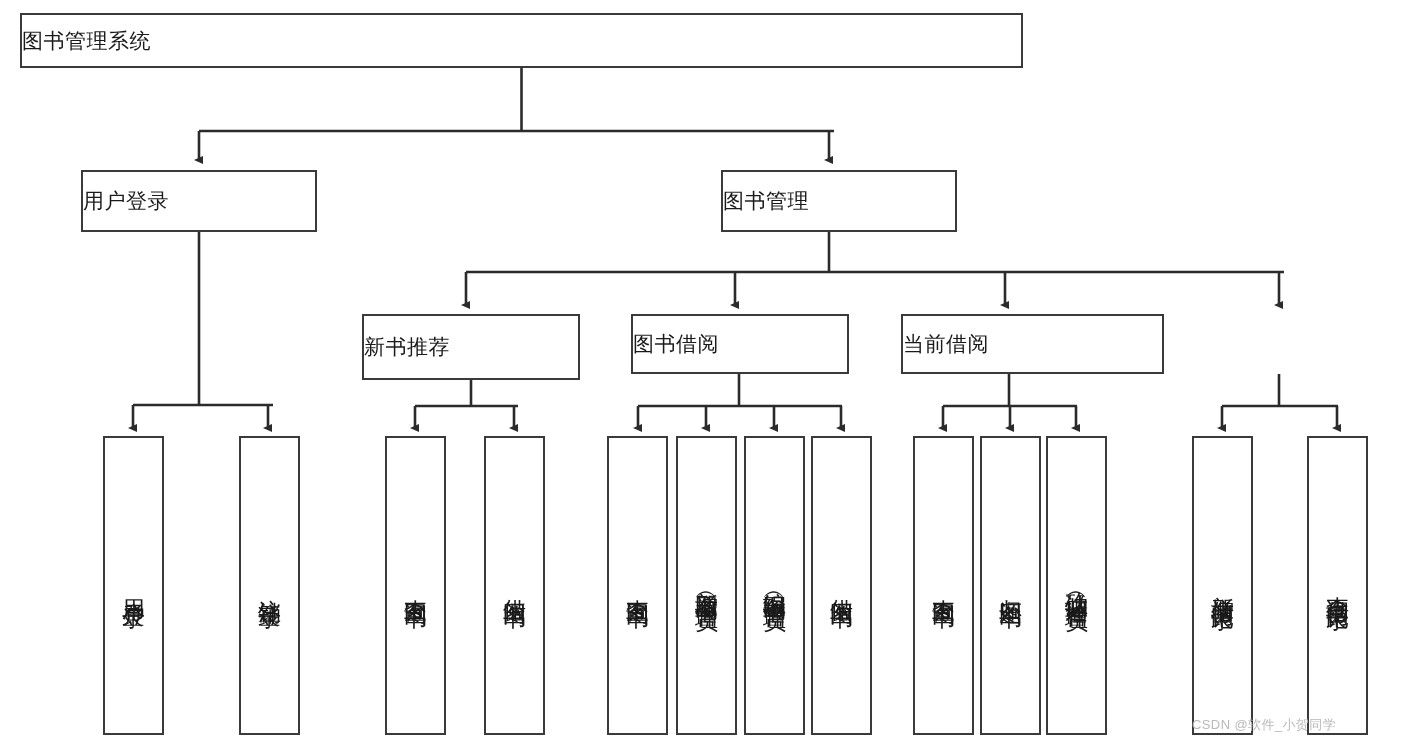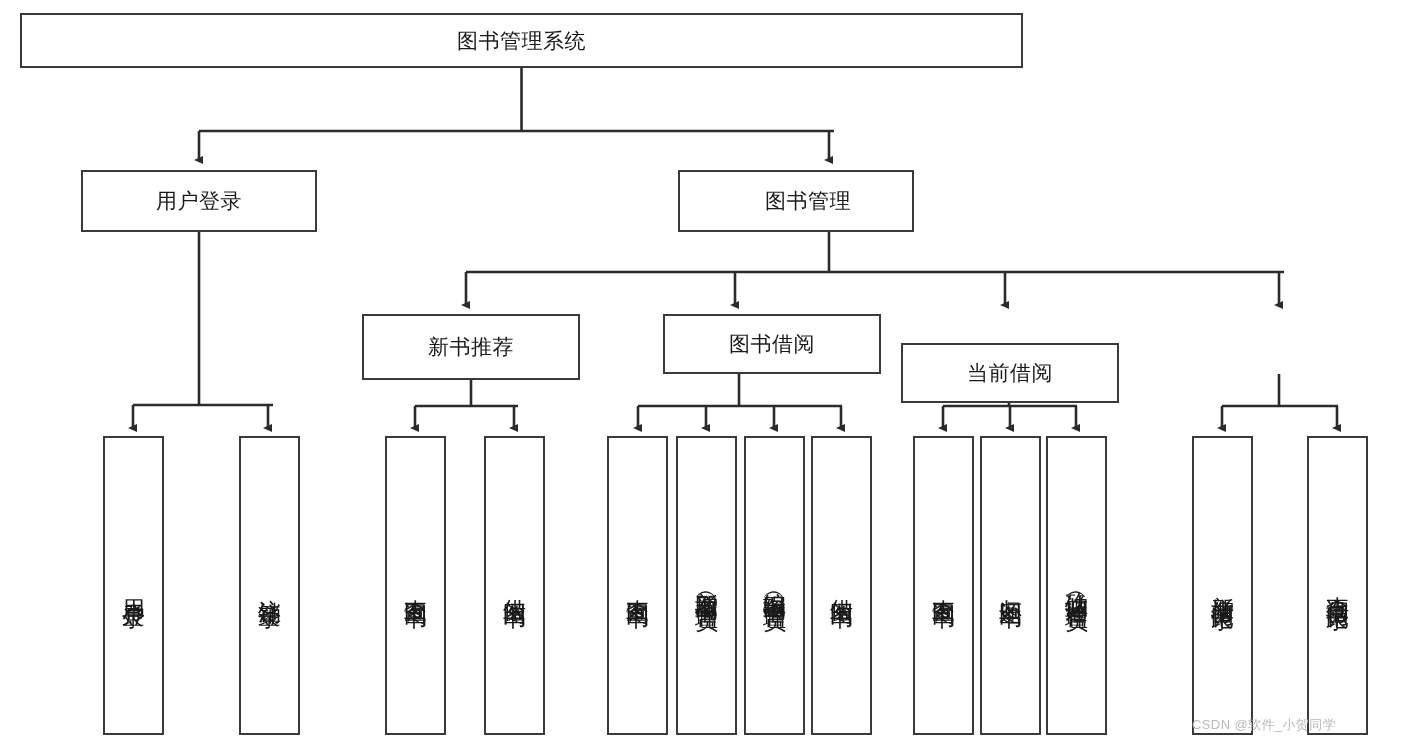--- a/index.html
+++ b/index.html
@@ -25,21 +25,20 @@
     height: 747px;
     pointer-events: none;
   }
   .node {
     position: absolute;
     box-sizing: border-box;
     background: #ffffff;
     border: 2px solid #3a3a3a;
     display: flex;
     align-items: center;
-    justify-content: center;
     color: #1a1a1a;
     z-index: 2;
   }
   .node .label {
     display: block;
     text-align: center;
     line-height: 1.12;
     letter-spacing: 0.5px;
   }
   .node.horizontal .label {
@@ -122,31 +121,31 @@
     </g>
   </svg>
 
   <div class="node horizontal" style="left:20px; top:13px; width:1003px; height:55px;">
     <span class="label">图书管理系统</span>
   </div>
 
   <div class="node horizontal" style="left:81px; top:170px; width:236px; height:62px;">
     <span class="label">用户登录</span>
   </div>
-  <div class="node horizontal" style="left:678px; top:170px; width:236px; height:62px;padding-left:24px;">
+  <div class="node horizontal" style="left:721px; top:170px; width:236px; height:62px;">
     <span class="label">图书管理</span>
   </div>
 
   <div class="node horizontal" style="left:362px; top:314px; width:218px; height:66px;">
     <span class="label">新书推荐</span>
   </div>
-  <div class="node horizontal" style="left:631px; top:314px; width:218px; height:60px;margin-left:32px;">
+  <div class="node horizontal" style="left:631px; top:314px; width:218px; height:60px;">
     <span class="label">图书借阅</span>
   </div>
-  <div class="node horizontal" style="left:901px; top:314px; width:218px; height:60px;margin-top:29px;">
+  <div class="node horizontal" style="left:901px; top:314px; width:263px; height:60px;">
     <span class="label">当前借阅</span>
   </div>
 
   <div class="node vertical" style="left:103px; top:436px; width:61px; height:299px;">
     <span class="label">用户登录</span>
   </div>
   <div class="node vertical" style="left:239px; top:436px; width:61px; height:299px;">
     <span class="label">注销登录</span>
   </div>
 

